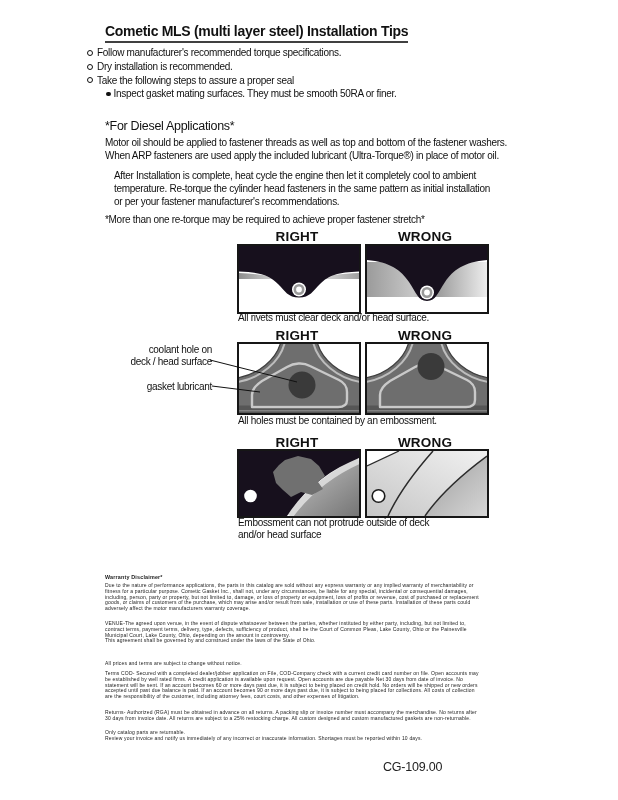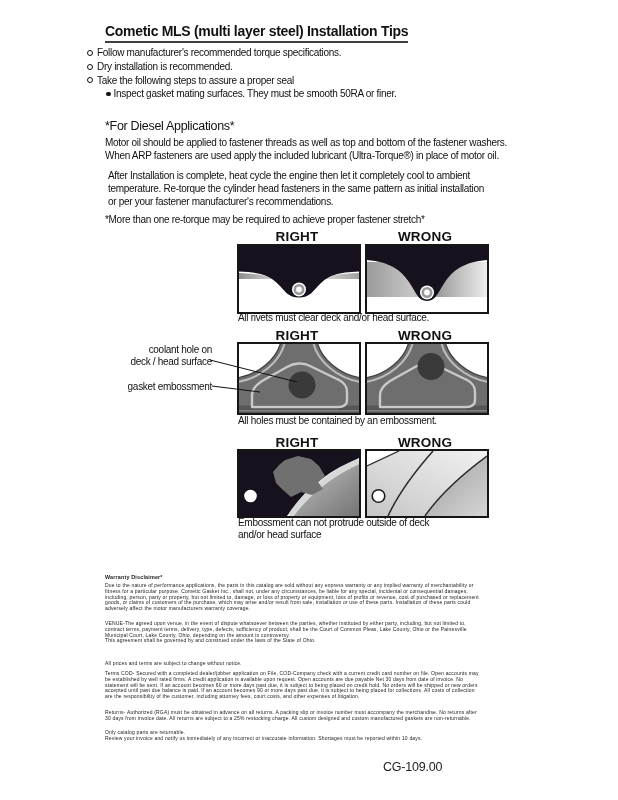--- a/index.html
+++ b/index.html
@@ -46,21 +46,21 @@
     </div>
     <div class="tip-line tip-sub">
       <span class="bullet-dot"></span>
       <span>Inspect gasket mating surfaces.  They must be smooth 50RA or finer.</span>
     </div>
   </div>
 
   <div class="abs h2" style="left:105px;top:119px;">*For Diesel Applications*</div>
   <div class="abs para" style="left:105px;top:136px;">Motor oil should be applied to fastener threads as well as top and bottom of the fastener washers.
 When ARP fasteners are used apply the included lubricant (Ultra-Torque®) in place of motor oil.</div>
-  <div class="abs para" style="left:108px;top:169px;">After Installation is complete, heat cycle the engine then let it completely cool to ambient
+  <div class="abs para" style="left:114px;top:169px;">After Installation is complete, heat cycle the engine then let it completely cool to ambient
 temperature. Re-torque the cylinder head fasteners in the same pattern as initial installation
 or per your fastener manufacturer's recommendations.</div>
   <div class="abs para" style="left:105px;top:213px;">*More than one re-torque may be required to achieve proper fastener stretch*</div>
 
   <div class="abs dlabel" style="left:237px;top:229px;">RIGHT</div>
   <div class="abs dlabel" style="left:365px;top:229px;">WRONG</div>
 
   <div class="abs panel" style="left:237px;top:244px;height:66px;">
     <svg width="120" height="66" viewBox="0 0 120 66">
       <defs>
@@ -101,21 +101,21 @@
     </svg>
   </div>
 
   <div class="abs caption" style="left:238px;top:312px;">All rivets must clear deck and/or head surface.</div>
 
   <div class="abs dlabel" style="left:237px;top:328px;">RIGHT</div>
   <div class="abs dlabel" style="left:365px;top:328px;">WRONG</div>
 
   <div class="abs side-label" style="left:95px;top:344px;">coolant hole on
 deck / head surface</div>
-  <div class="abs side-label" style="left:95px;top:381px;">gasket embossment</div>
+  <div class="abs side-label" style="left:95px;top:381px;">gasket lubricant</div>
 
   <div class="abs panel" style="left:237px;top:342px;height:69px;">
     <svg width="120" height="69" viewBox="0 0 120 69">
       <rect width="120" height="69" fill="#6e6e6e"></rect>
       <rect y="61.5" width="120" height="7.5" fill="#565656"></rect>
       <rect y="66.2" width="120" height="1.2" fill="#8d8d8d"></rect>
       <ellipse cx="-14" cy="-12" rx="61" ry="51" fill="none" stroke="#bdbdbd" stroke-width="2"></ellipse>
       <ellipse cx="134" cy="-12" rx="61" ry="51" fill="none" stroke="#bdbdbd" stroke-width="2"></ellipse>
       <ellipse cx="-14" cy="-12" rx="57" ry="47" fill="#ffffff" stroke="#3f3f3f" stroke-width="1.2"></ellipse>
       <ellipse cx="134" cy="-12" rx="57" ry="47" fill="#ffffff" stroke="#3f3f3f" stroke-width="1.2"></ellipse>

